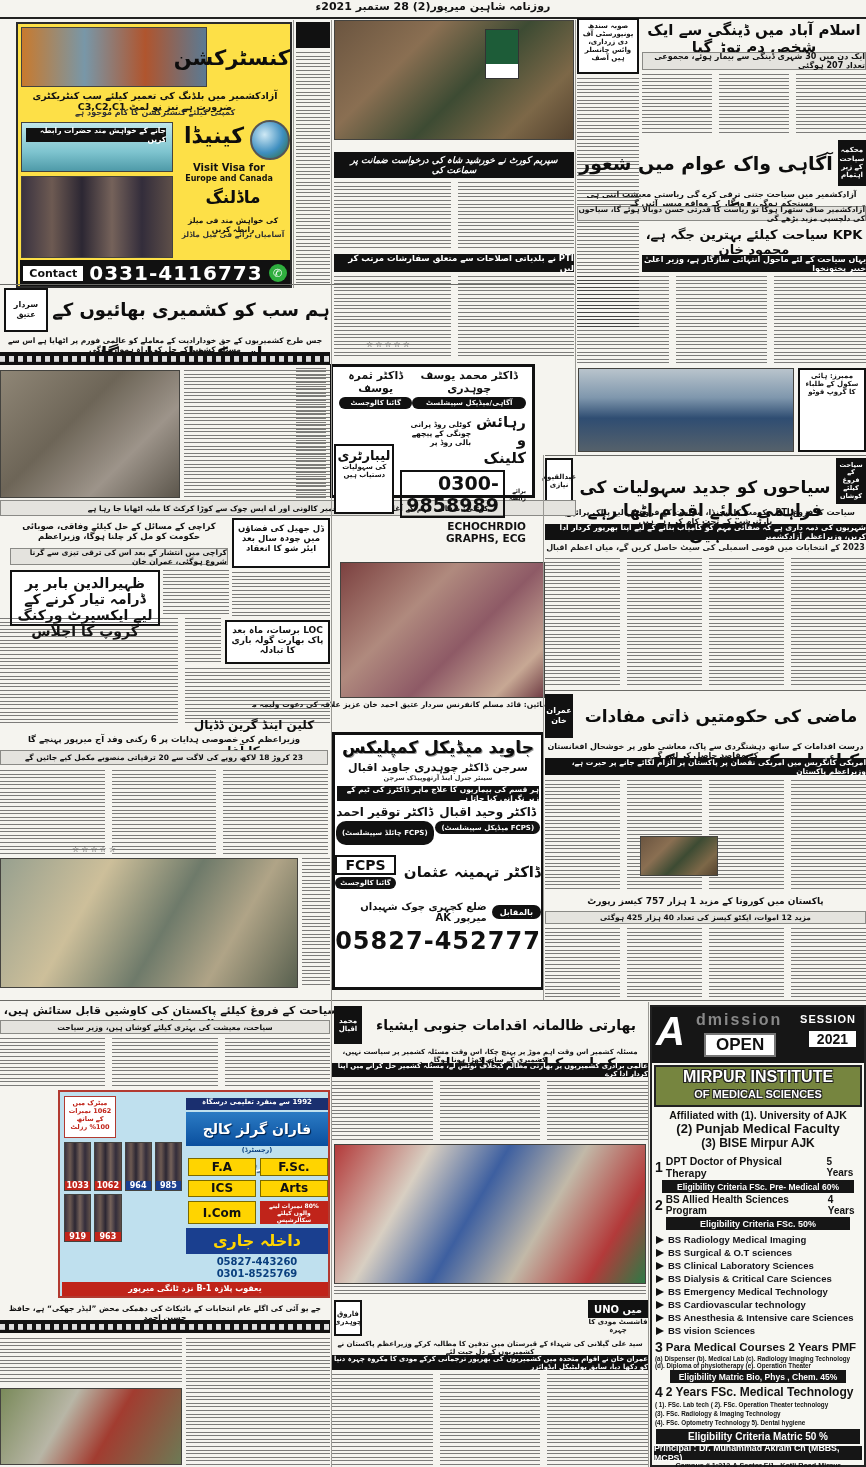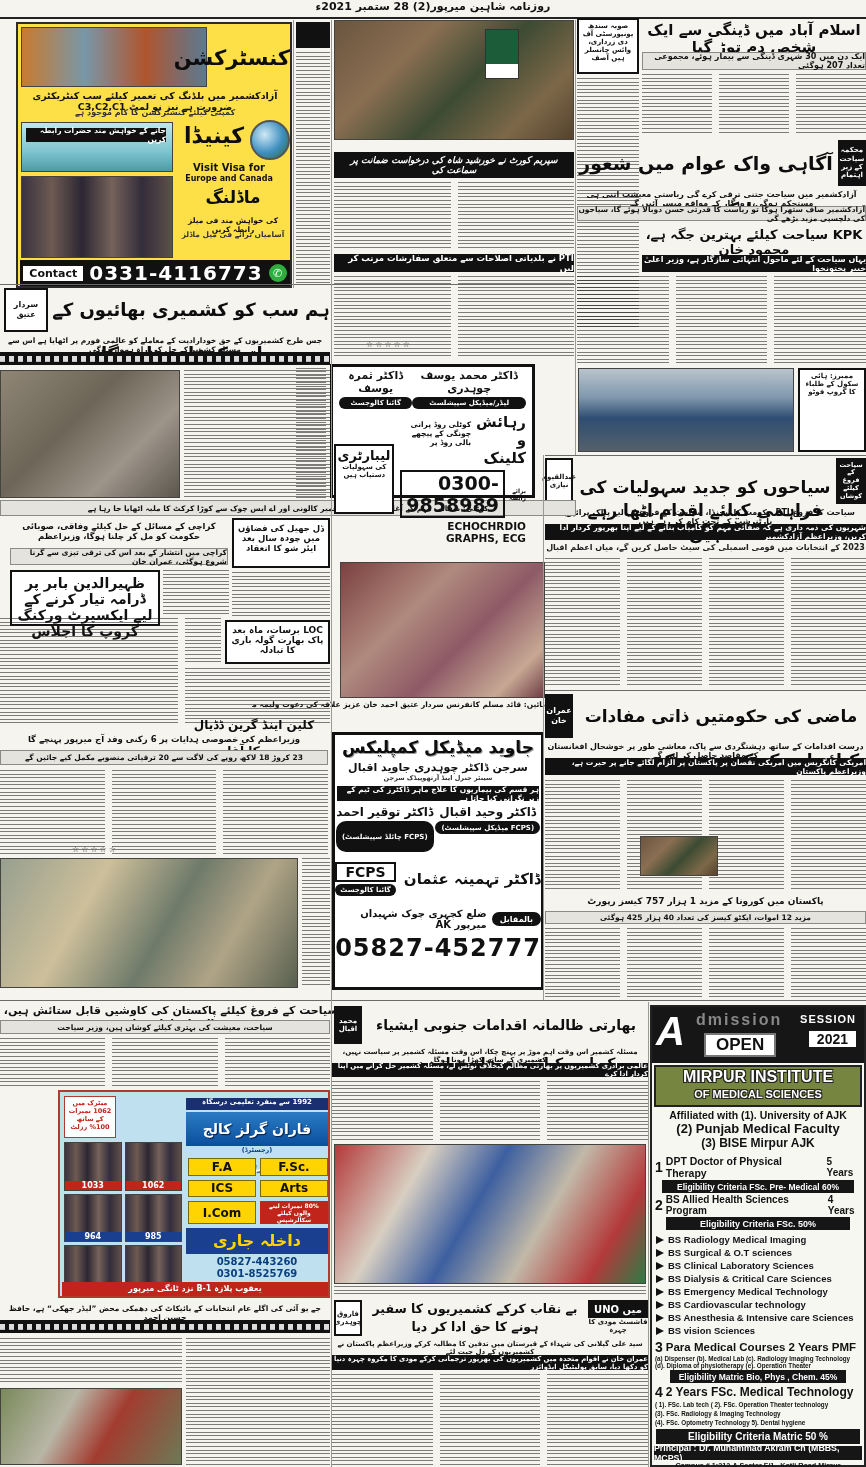--- a/index.html
+++ b/index.html
@@ -195,21 +195,21 @@
     <div class="rtl ctr" style="margin-top:4px;font-size:11px;font-weight:bold;">سرجن ڈاکٹر چوہدری جاوید اقبال</div>
     <div class="rtl ctr" style="font-size:6.5px;color:#333;font-weight:bold;">سینئر جنرل اینڈ آرتھوپیڈک سرجن</div>
     <div class="rtl bar" style="height:15px;margin:4px 2px;font-size:7.5px;">ہر قسم کی بیماریوں کا علاج ماہر ڈاکٹرز کی ٹیم کے زیر نگرانی کیا جاتا ہے</div>
     <div style="display:flex;direction:rtl;justify-content:space-around;margin-top:4px;">
       <div style="text-align:center;">
         <div class="rtl b" style="font-size:12px;">ڈاکٹر وحید اقبال</div>
         <div class="pill rtl" style="height:13px;font-size:7px;margin-top:2px;padding:0 6px;">(FCPS میڈیکل سپیشلسٹ)</div>
       </div>
       <div style="text-align:center;">
         <div class="rtl b" style="font-size:12px;">ڈاکٹر توقیر احمد</div>
-        <div class="pill rtl" style="height:31px;font-size:7px;margin-top:2px;padding:0 6px;">(FCPS چائلڈ سپیشلسٹ)</div>
+        <div class="pill rtl" style="height:24px;font-size:7px;margin-top:2px;padding:0 6px;">(FCPS چائلڈ سپیشلسٹ)</div>
       </div>
     </div>
     <div style="display:flex;direction:rtl;align-items:center;justify-content:center;gap:8px;margin-top:10px;">
       <div class="rtl b" style="font-size:15px;">ڈاکٹر تہمینہ عثمان</div>
       <div style="text-align:center;">
         <div class="b" style="font-size:14px;border:2px solid #111;padding:0 6px;">FCPS</div>
         <div class="pill rtl" style="height:12px;font-size:7px;margin-top:2px;padding:0 5px;">گائنا کالوجسٹ</div>
       </div>
     </div>
     <div style="display:flex;direction:rtl;align-items:center;justify-content:center;gap:5px;margin-top:12px;">
@@ -235,21 +235,21 @@
   <div class="abs gband rtl" style="left:0;top:1020px;width:330px;height:14px;font-size:7.5px;">سیاحت، معیشت کی بہتری کیلئے کوشاں ہیں، وزیر سیاحت</div>
   <div class="abs cols" style="left:0;top:1038px;width:330px;height:48px;">
     <div class="tf"></div>
       <div class="tf"></div>
       <div class="tf"></div>
   </div>
 
   <div class="abs faran" style="left:58px;top:1090px;width:272px;height:208px;">
     <div class="abs" style="left:4px;top:4px;width:52px;height:42px;background:#fff;border:1px solid #b23a30;color:#c0241a;
          font-size:6.5px;font-weight:bold;text-align:center;direction:rtl;padding:2px;">میٹرک میں 1062 نمبرات کے ساتھ 100% رزلٹ</div>
-    <div class="abs" style="left:4px;top:50px;width:118px;height:152px;display:grid;grid-template-columns:1fr 1fr;grid-template-rows:1fr 1fr 1fr;gap:3px;">
+    <div class="abs" style="left:4px;top:50px;width:118px;height:152px;display:grid;grid-template-columns:1fr 1fr 1fr 1fr;grid-template-rows:1fr 1fr 1fr;gap:3px;">
       <div class="ph ph-models" style="position:relative;">
           <span style="position:absolute;left:0;bottom:0;right:0;background:#c0241a;color:#fff;font-size:8px;font-weight:bold;text-align:center;">1033</span>
         </div>
       <div class="ph ph-models" style="position:relative;">
           <span style="position:absolute;left:0;bottom:0;right:0;background:#c0241a;color:#fff;font-size:8px;font-weight:bold;text-align:center;">1062</span>
         </div>
       <div class="ph ph-models" style="position:relative;">
           <span style="position:absolute;left:0;bottom:0;right:0;background:#1a3f8f;color:#fff;font-size:8px;font-weight:bold;text-align:center;">964</span>
         </div>
       <div class="ph ph-models" style="position:relative;">
@@ -292,21 +292,20 @@
   <div class="abs bar rtl" style="left:332px;top:1063px;width:316px;height:14px;font-size:6.8px;">عالمی برادری کشمیریوں پر بھارتی مظالم کیخلاف نوٹس لے، مسئلہ کشمیر حل کرانے میں اپنا کردار ادا کرے</div>
   <div class="abs cols" style="left:332px;top:1081px;width:316px;height:60px;">
     <div class="tf"></div>
       <div class="tf"></div>
       <div class="tf"></div>
   </div>
   <div class="abs ph ph-balloons" style="left:334px;top:1144px;width:312px;height:140px;"></div>
   <div class="abs cap rtl tf" style="left:334px;top:1286px;width:312px;height:10px;"></div>
 
   <div class="abs sidebox rtl" style="left:334px;top:1300px;width:28px;height:36px;font-size:7px;background:#fff;color:#111;">فاروق چوہدری</div>
-  <div class="abs rtl orn" style="left:366px;top:1300px;width:218px;height:36px;font-size:12.5px;line-height:18px;">بے نقاب کرکے کشمیریوں کا سفیر ہونے کا حق ادا کر دیا</div>
   <div class="abs" style="left:588px;top:1300px;width:60px;height:36px;">
     <div class="bar" style="height:18px;font-size:10px;">UNO میں</div>
     <div class="rtl ctr b" style="font-size:7px;">فاشسٹ مودی کا چہرہ</div>
   </div>
   <div class="abs rtl ctr b" style="left:332px;top:1340px;width:316px;height:13px;font-size:7px;">سید علی گیلانی کی شہداء کے قبرستان میں تدفین کا مطالبہ کرکے وزیراعظم پاکستان نے کشمیریوں کے دل جیت لئے</div>
   <div class="abs bar rtl" style="left:332px;top:1355px;width:316px;height:15px;font-size:6.8px;">عمران خان نے اقوام متحدہ میں کشمیریوں کی بھرپور ترجمانی کرکے مودی کا مکروہ چہرہ دنیا کو دکھا دیا، سابق پولیٹیکل ایڈوائزر</div>
   <div class="abs cols" style="left:332px;top:1374px;width:316px;height:91px;">
     <div class="tf"></div>
       <div class="tf"></div>
       <div class="tf"></div>
@@ -392,21 +391,21 @@
     <div class="eg" style="height:15px;margin:2px 4px;font-size:10px;">Eligibility Criteria Matric 50 %</div>
     <div class="eg" style="height:14px;margin:1px 2px;font-size:8.8px;">Principal : Dr. Muhammad Akram Ch (MBBS, MCPS)</div>
     <div class="ctr b" style="font-size:7.2px;">Campus # 1:212-A Sector F/1 , Kotli Road Mirpur</div>
 
   </div>
 
   <div class="abs bx" style="left:330px;top:364px;width:205px;height:134px;border-width:3px;">
     <div style="display:flex;direction:rtl;justify-content:space-between;padding:2px 6px;">
       <div class="ctr">
         <div class="rtl b" style="font-size:11px;">ڈاکٹر محمد یوسف چوہدری</div>
-        <div class="pill rtl" style="height:12px;font-size:7px;margin-top:2px;padding:0 8px;">لیڈر/میڈیکل سپیشلسٹ</div>
+        <div class="pill rtl" style="height:12px;font-size:7px;margin-top:2px;padding:0 8px;">آگاہی/میڈیکل سپیشلسٹ</div>
       </div>
       <div class="ctr">
         <div class="rtl b" style="font-size:11px;">ڈاکٹر ثمرہ یوسف</div>
         <div class="pill rtl" style="height:12px;font-size:7px;margin-top:2px;padding:0 8px;">گائنا کالوجسٹ</div>
       </div>
     </div>
     <div style="display:flex;direction:rtl;align-items:center;gap:6px;padding:2px 6px;">
       <div style="flex:1;">
         <div style="display:flex;direction:rtl;align-items:baseline;gap:5px;">
           <span class="rtl" style="font-weight:900;font-size:15px;">رہائش و کلینک</span>

